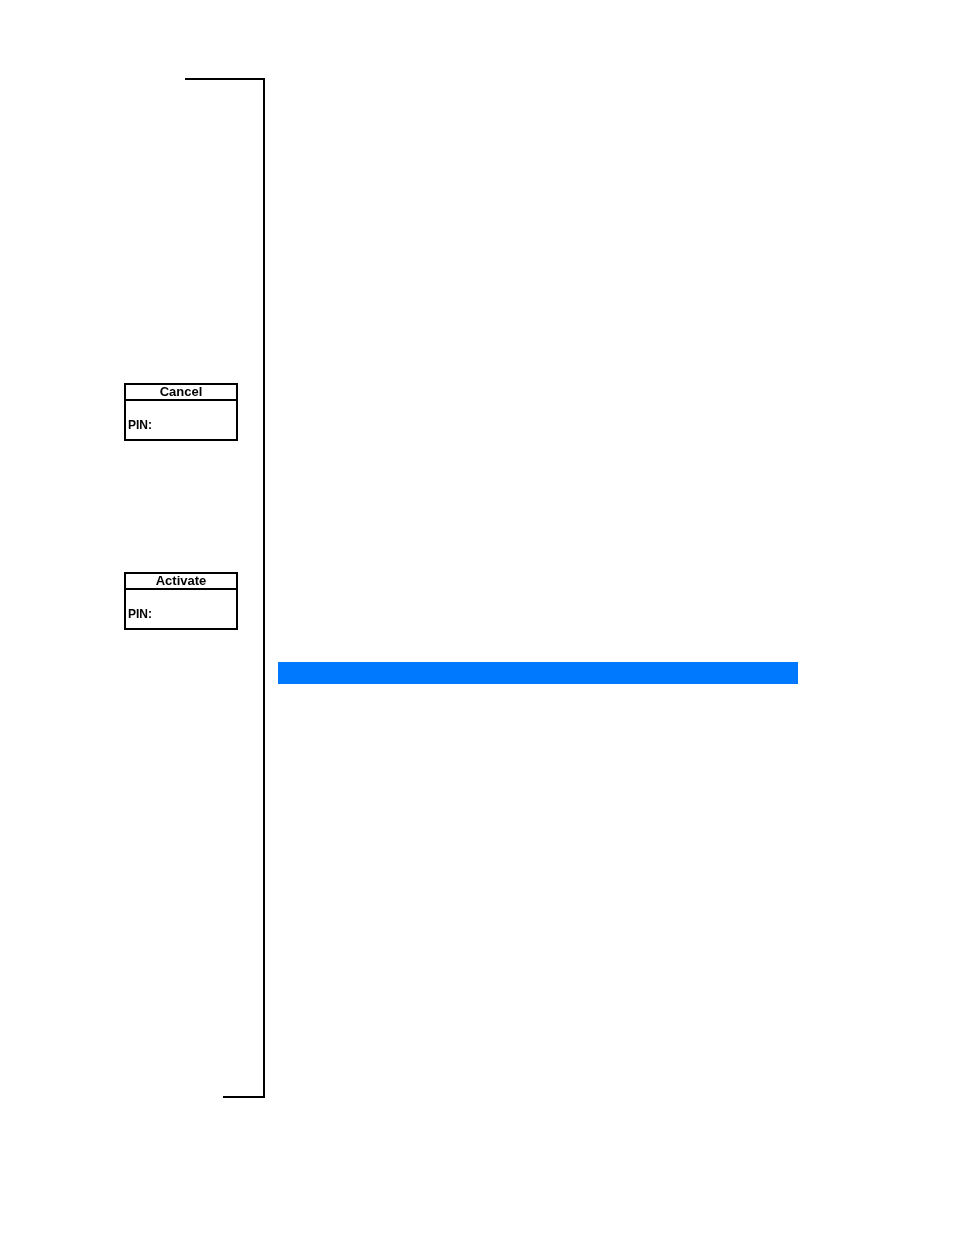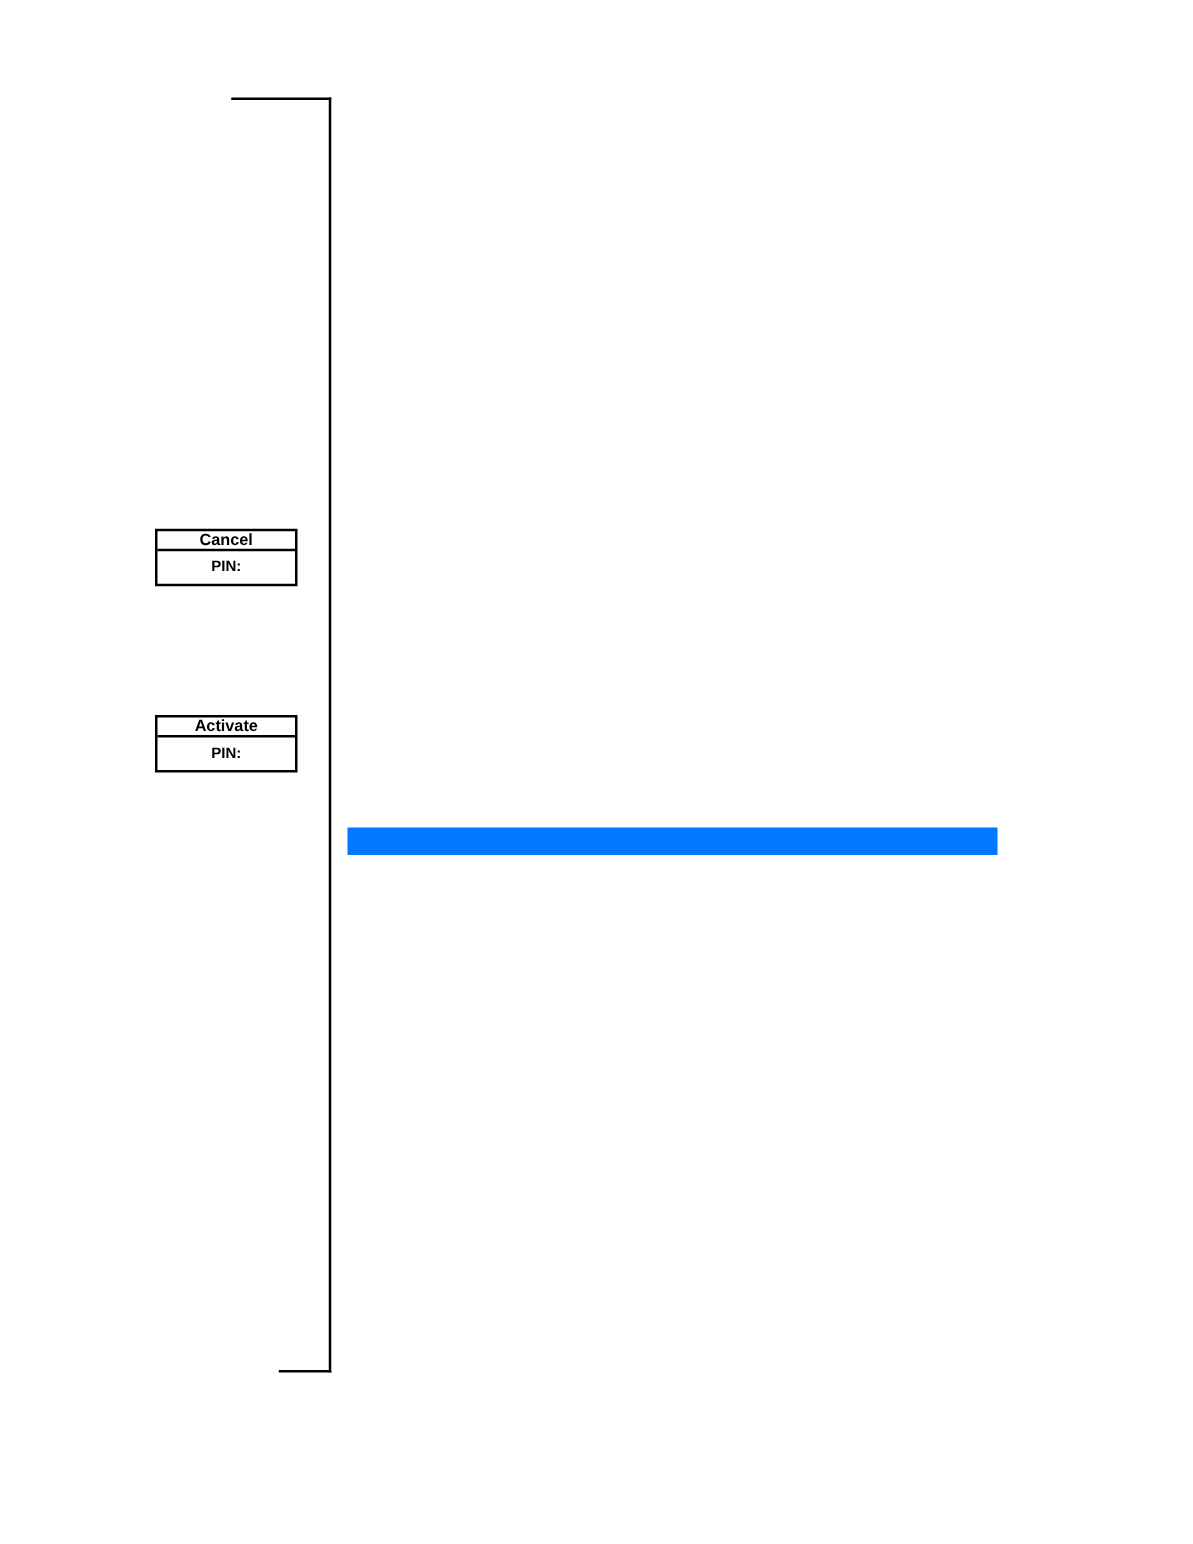--- a/index.html
+++ b/index.html
@@ -50,43 +50,42 @@
     font-weight: bold;
     font-size: 13px;
     line-height: 14px;
     padding: 0;
     user-select: none;
   }
   .pin-body {
     font-weight: bold;
     font-size: 12px;
     line-height: 16px;
-    padding: 4px 2px 6px 2px;
-    text-align: center;
+    padding: 16px 2px 6px 2px;
   }
   .pin-body span.lbl {
     display: inline-block;
   }
   .blue-bar {
     position: absolute;
     left: 278px;
     top: 662px;
     width: 520px;
     height: 22px;
     background: #0079ff;
   }
 </style>
 </head>
 <body>
 
 <div class="hline-top"></div>
 <div class="vline"></div>
 <div class="hline-bottom"></div>
 
-<div class="pin-box" style="top:383px;margin-top:40px;">
+<div class="pin-box" style="top:383px;">
   <div class="pin-header">Cancel</div>
   <div class="pin-body">
     <span class="lbl">PIN:</span>
   </div>
 </div>
 
 <div class="pin-box" style="top:572px;">
   <div class="pin-header">Activate</div>
   <div class="pin-body">
     <span class="lbl">PIN:</span>

